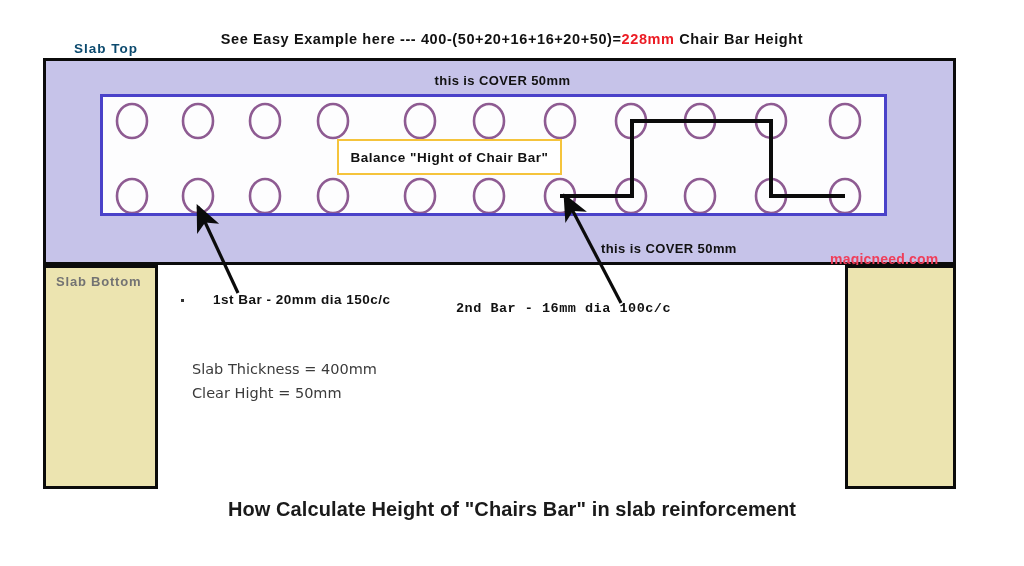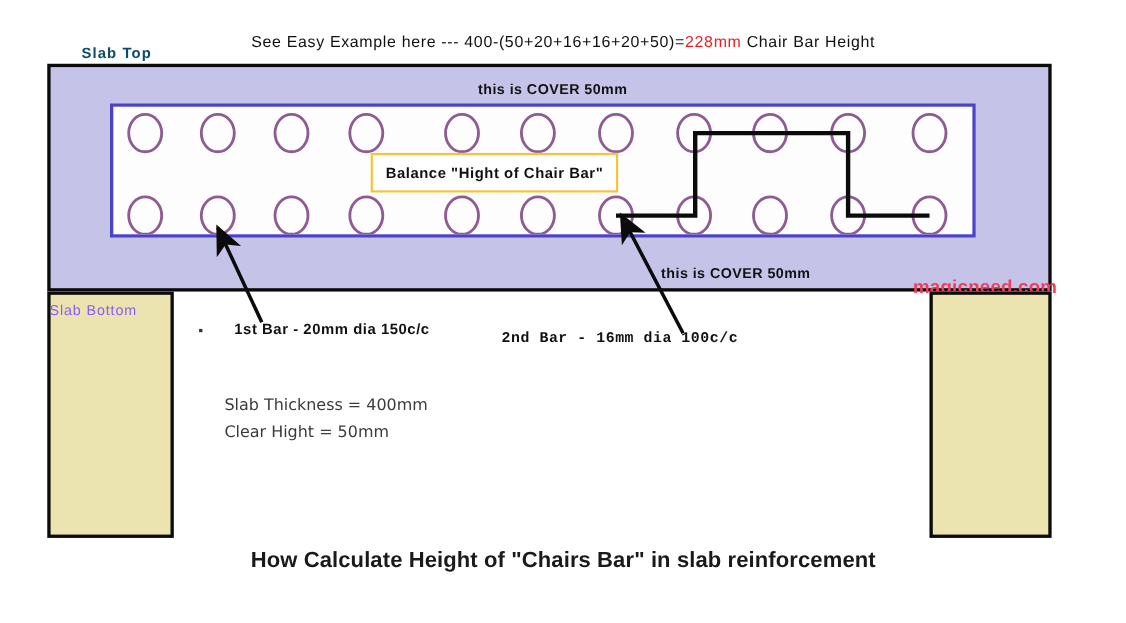--- a/index.html
+++ b/index.html
@@ -22,21 +22,21 @@
     background: #ffffff;
   }
   .abs { position: absolute; }
 
   
   .header-eq {
     left: 0; top: 31px;
     width: 1024px;
     text-align: center;
     font-size: 14.5px;
-    font-weight: normal;
+    font-weight: bold;
     color: #111111;
     letter-spacing: 0.6px;
     white-space: nowrap;
   }
   .header-eq .hl { color: #ec1c24; }
 
   
   .slab-top-label {
     left: 74px; top: 41px;
     font-size: 13.5px;
@@ -66,21 +66,21 @@
   }
   .cover-bottom {
     left: 555px; top: 180px;
     font-size: 13px;
     font-weight: bold;
     color: #111111;
     letter-spacing: 0.4px;
   }
   .watermark {
     left: 790px; top: 251px;
-    font-size: 17px;
+    font-size: 14px;
     font-weight: bold;
     color: #f03e5a;
     letter-spacing: 0.2px;
     padding-left: 40px;
   }
 
   
   .rebar-box {
     left: 100px; top: 94px;
     width: 787px;
@@ -117,24 +117,24 @@
   
   .col {
     background: #ece4b0;
     border: 3px solid #0b0b0b;
     box-sizing: border-box;
   }
   .col-left  { left: 43px;  top: 265px; width: 115px; height: 224px; }
   .col-right { left: 845px; top: 265px; width: 111px; height: 224px; }
 
   .slab-bottom-label {
-    left: 45px; top: 274px;
+    left: 56px; top: 274px;
     font-size: 13px;
-    font-weight: normal;
-    color: #8b5cf6;
+    font-weight: bold;
+    color: #737373;
     letter-spacing: 0.8px;
   }
 
   
   .ann {
     font-size: 13.5px;
     font-weight: bold;
     color: #111111;
     letter-spacing: 0.5px;
     white-space: nowrap;
@@ -149,21 +149,21 @@
   }
 
   
   .spec-list {
     left: 192px; top: 358px;
     font-family: "DejaVu Sans", sans-serif;
     font-size: 14.5px;
     color: #3b3b3b;
     line-height: 23.5px;
   }
-  .spec-list div { white-space: nowrap; margin-left: 12px; }
+  .spec-list div { white-space: nowrap; }
 
   
   .bottom-title {
     left: 0; top: 498px;
     width: 1024px;
     text-align: center;
     font-size: 20px;
     font-weight: bold;
     color: #1a1a1a;
     letter-spacing: 0.1px;

